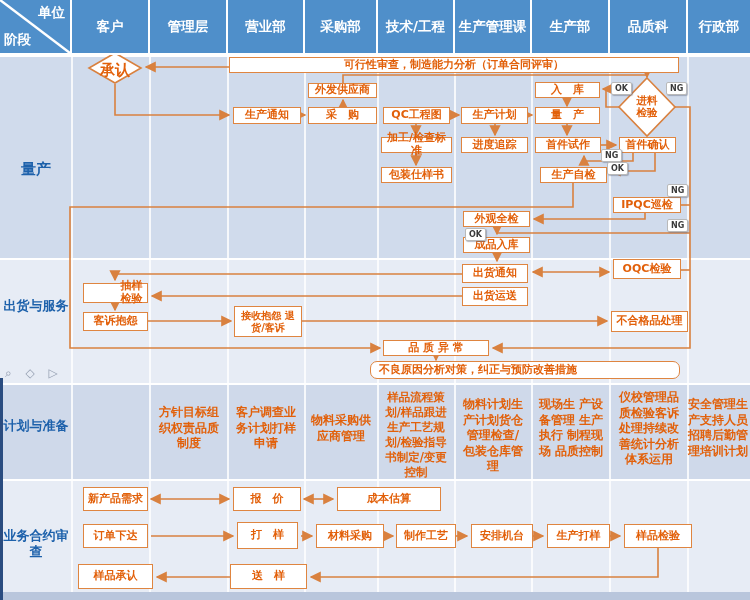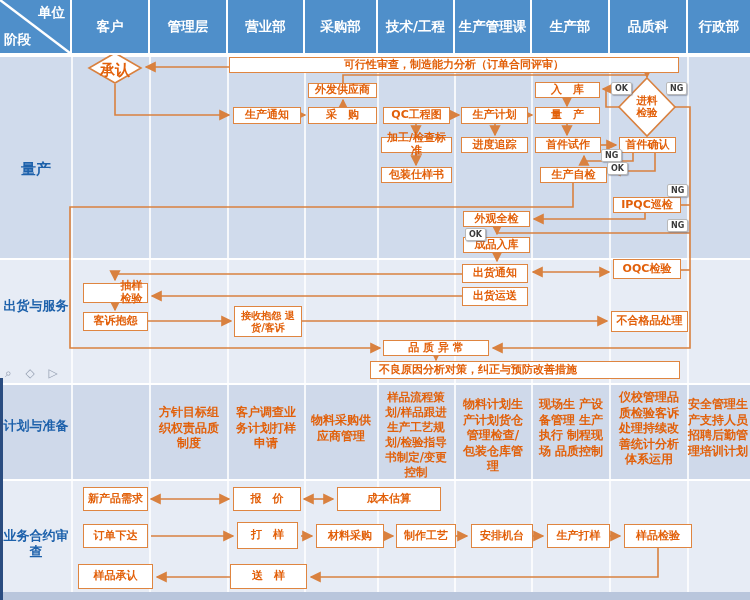--- a/index.html
+++ b/index.html
@@ -125,21 +125,21 @@
   <div class="fbox" style="left:463px;top:237px;width:67px;height:16px;">成品入库</div>
 
   <div class="fbox" style="left:462px;top:264px;width:66px;height:19px;">出货通知</div>
   <div class="fbox" style="left:613px;top:259px;width:68px;height:20px;">OQC检验</div>
   <div class="fbox" style="left:462px;top:287px;width:66px;height:19px;">出货运送</div>
   <div class="fbox" style="left:83px;top:283px;width:65px;height:20px;padding-left:32px;">抽样检验</div>
   <div class="fbox" style="left:83px;top:312px;width:65px;height:19px;">客诉抱怨</div>
   <div class="fbox" style="left:234px;top:306px;width:68px;height:31px;font-size:10px;">接收抱怨 退货/客诉</div>
   <div class="fbox" style="left:611px;top:311px;width:77px;height:21px;">不合格品处理</div>
   <div class="fbox" style="left:383px;top:340px;width:106px;height:16px;">品 质 异 常</div>
-  <div class="fbox" style="left:370px;top:361px;width:310px;height:18px;justify-content:flex-start;padding-left:8px;">不良原因分析对策，纠正与预防改善措施</div>
+  <div class="fbox" style="left:370px;top:361px;width:310px;height:18px;justify-content:flex-start;padding-left:8px;border-radius:7px;">不良原因分析对策，纠正与预防改善措施</div>
 
   <div class="fbox" style="left:83px;top:487px;width:65px;height:24px;">新产品需求</div>
   <div class="fbox" style="left:233px;top:487px;width:68px;height:24px;">报　价</div>
   <div class="fbox" style="left:337px;top:487px;width:104px;height:24px;">成本估算</div>
   <div class="fbox" style="left:83px;top:524px;width:65px;height:24px;">订单下达</div>
   <div class="fbox" style="left:237px;top:522px;width:61px;height:27px;">打　样</div>
   <div class="fbox" style="left:316px;top:524px;width:68px;height:24px;">材料采购</div>
   <div class="fbox" style="left:396px;top:524px;width:60px;height:24px;">制作工艺</div>
   <div class="fbox" style="left:471px;top:524px;width:62px;height:24px;">安排机台</div>
   <div class="fbox" style="left:547px;top:524px;width:63px;height:24px;">生产打样</div>

